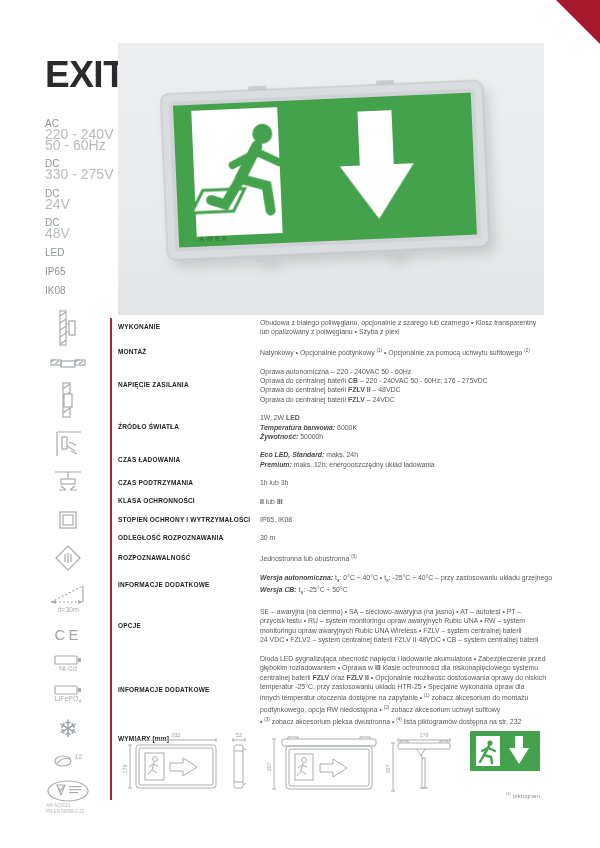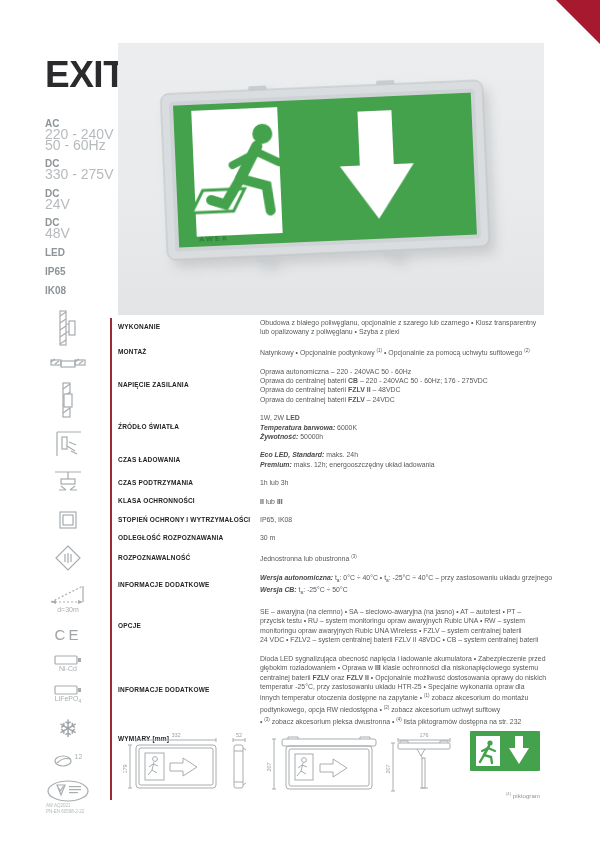--- a/index.html
+++ b/index.html
@@ -16,21 +16,21 @@
 
   
   .photo{position:absolute;left:118px;top:43px;width:426px;height:272px;
          background:linear-gradient(180deg,#ebedee 0%,#e8eaeb 60%,#e2e4e6 100%);}
   .sign-wrap{position:absolute;left:44px;top:38px;width:330px;height:180px;
              transform:rotate(-2.5deg);filter:drop-shadow(6px 8px 6px rgba(0,0,0,.12));}
 
   
   .sidebar-specs{position:absolute;left:45px;top:118px;width:70px;}
   .spec{margin-bottom:8px;}
-  .spec-name{font-size:10px;font-weight:700;color:#8d9497;line-height:11px;}
+  .spec-name{font-size:10px;font-weight:400;color:#8d9497;line-height:11px;}
   .spec-val{font-size:14px;color:#b6bbbe;line-height:10.5px;}
 
   
   .icon-strip{position:absolute;left:36px;top:310px;width:64px;display:flex;
               flex-direction:column;align-items:center;gap:12px;}
   .icon-strip svg{display:block;}
   .ic{stroke:#a7acaf;fill:none;stroke-width:1.2;}
   .icf{fill:#a7acaf;stroke:none;}
   .icon-label{font-size:7px;color:#a9aeb1;text-align:center;line-height:8px;}
   .ce-mark{font-size:15px;color:#9ea4a7;letter-spacing:3px;font-weight:400;}

